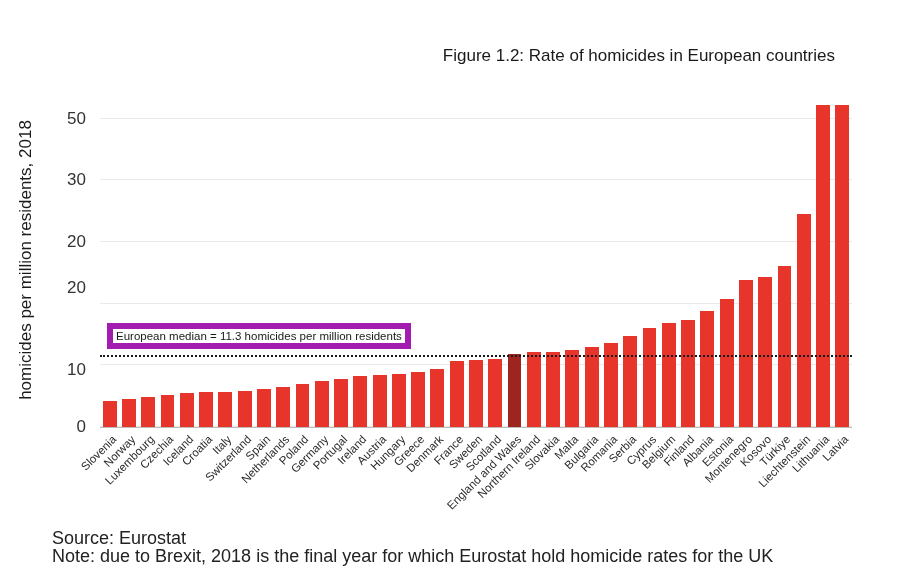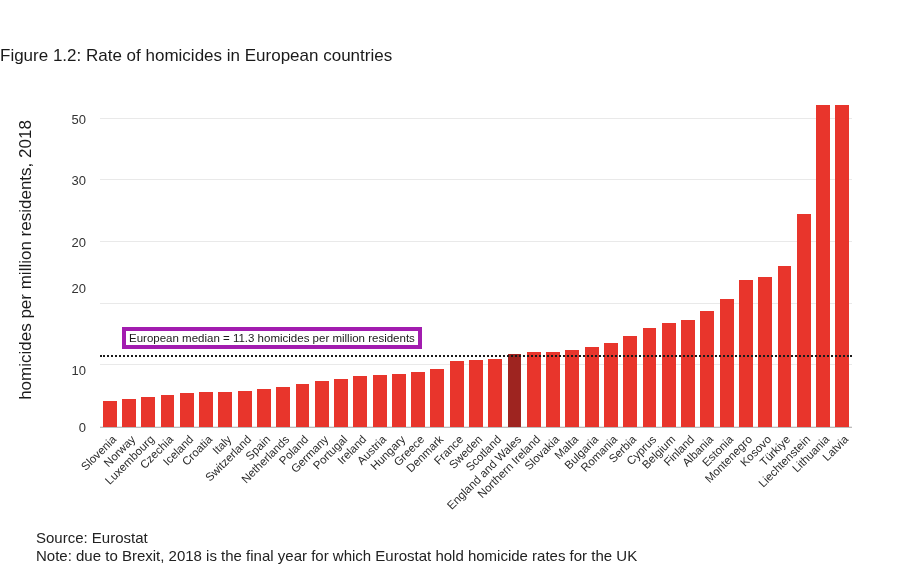--- a/index.html
+++ b/index.html
@@ -17,21 +17,21 @@
   #page {
     position: relative;
     width: 912px;
     height: 580px;
   }
   #chart-title {
     position: absolute;
     top: 46px;
     left: 0;
     width: 835px;
-    text-align: left;
+    text-align: right;
     font-size: 17px;
     color: #1a1a1a;
   }
   #ylabel {
     position: absolute;
     left: 14px;
     top: 95px;
     width: 24px;
     height: 330px;
     display: flex;
@@ -57,21 +57,21 @@
     position: absolute;
     left: 0;
     width: 752px;
     height: 1px;
     background: #e9e9e9;
   }
   .ytick-label {
     position: absolute;
     right: 8px;
     transform: translateY(-50%);
-    font-size: 13px;
+    font-size: 17px;
     color: #333333;
     text-align: left;
     white-space: nowrap;
   }
   #yticks {
     position: absolute;
     left: 40px;
     top: 88px;
     width: 54px;
     height: 339px;
@@ -110,26 +110,26 @@
   }
   #median-line {
     position: absolute;
     left: 0;
     width: 752px;
     border-top: 2px dotted #1a1a1a;
     height: 0;
   }
   #median-label {
     position: absolute;
-    left: 22px;
+    left: 7px;
     font-size: 11.5px;
     color: #1a1a1a;
     background: #ffffff;
     padding: 1px 3px;
-    border: 4px solid #a21caf;
+    border: 6px solid #a21caf;
     white-space: nowrap;
   }
   #xlabels {
     position: absolute;
     left: 100px;
     top: 429px;
     width: 752px;
     height: 90px;
     display: flex;
   }
@@ -142,23 +142,23 @@
     top: 4px;
     left: 50%;
     transform-origin: left top;
     transform: rotate(-45deg) translate(-100%, 0);
     white-space: nowrap;
     font-size: 11.5px;
     color: #2b2b2b;
   }
   #footnotes {
     position: absolute;
-    left: 36px;
+    left: 52px;
     top: 529px;
-    font-size: 15px;
+    font-size: 18px;
     color: #222222;
     line-height: 18px;
   }
   #footnotes div {
     white-space: nowrap;
   }
 </style>
 </head>
 <body>
 

